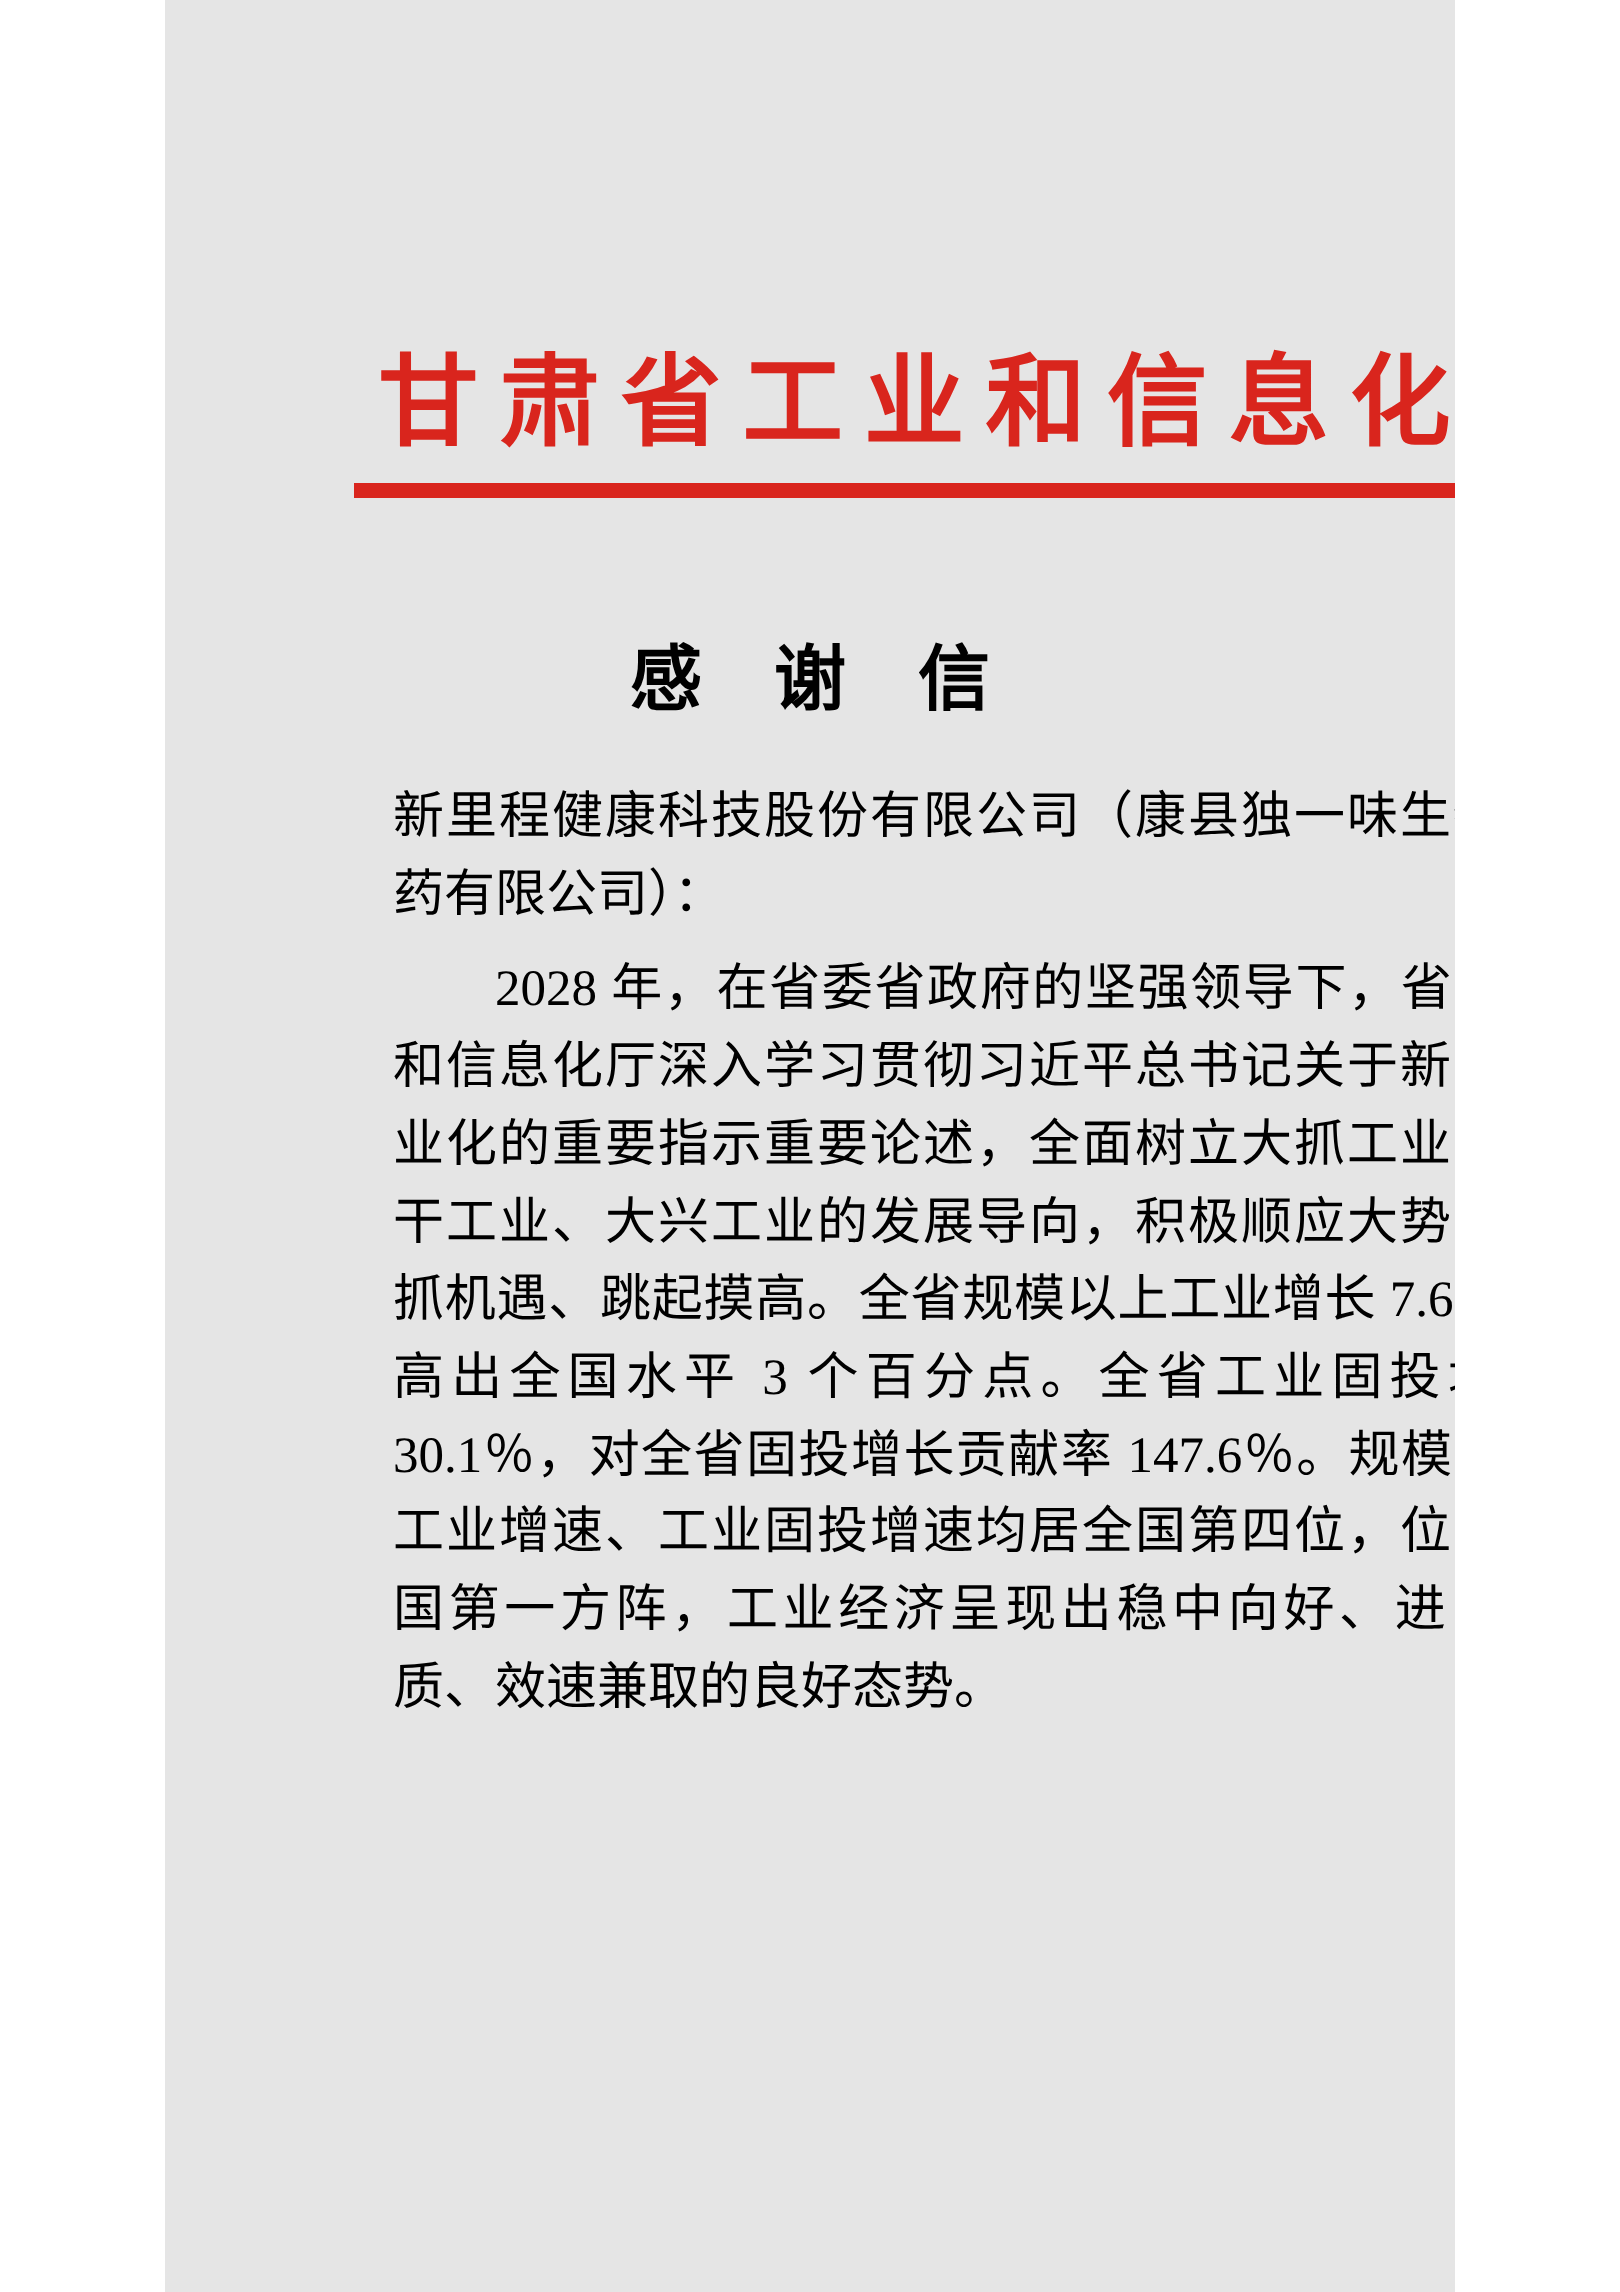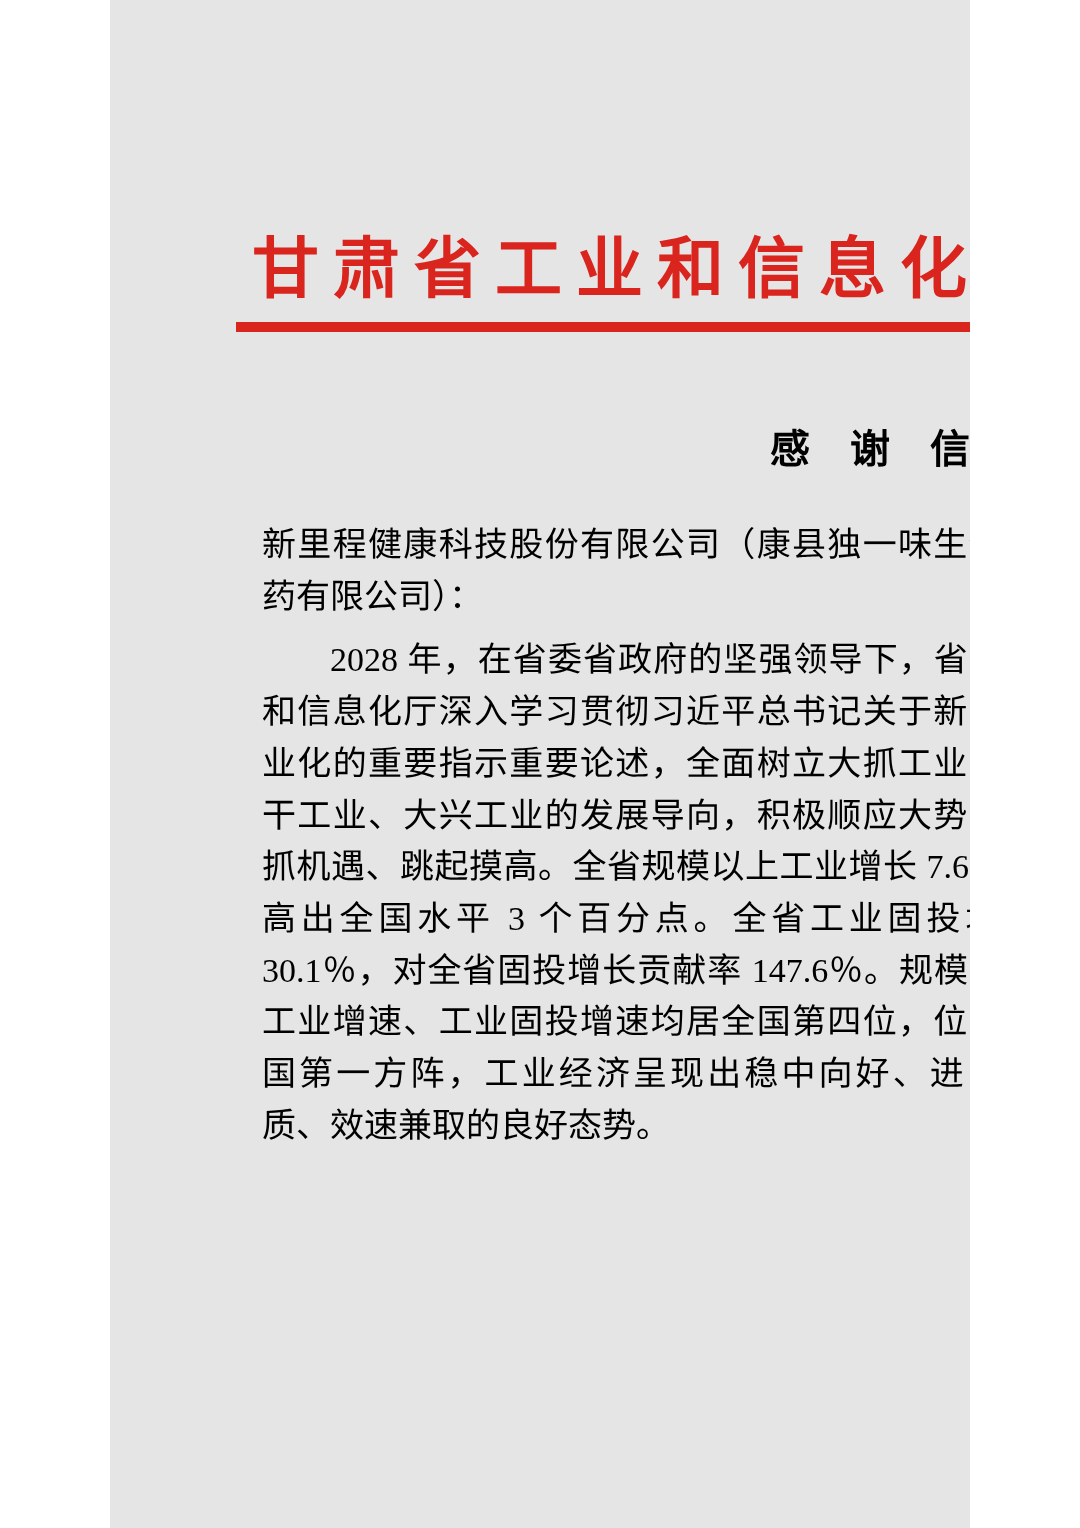--- a/index.html
+++ b/index.html
@@ -41,22 +41,22 @@
     background: #d9251d;
   }
 
   
   .letter-title {
     position: absolute;
     top: 430px;
     left: 0;
     width: 100%;
     margin: 0;
-    text-align: right;
-    font-size: 40px;
+    text-align: center;
+    font-size: 48px;
     font-weight: 700;
     line-height: 1;
     color: #000000;
   }
 
   
   .letter-body {
     position: absolute;
     top: 507px;
     left: 140px;

